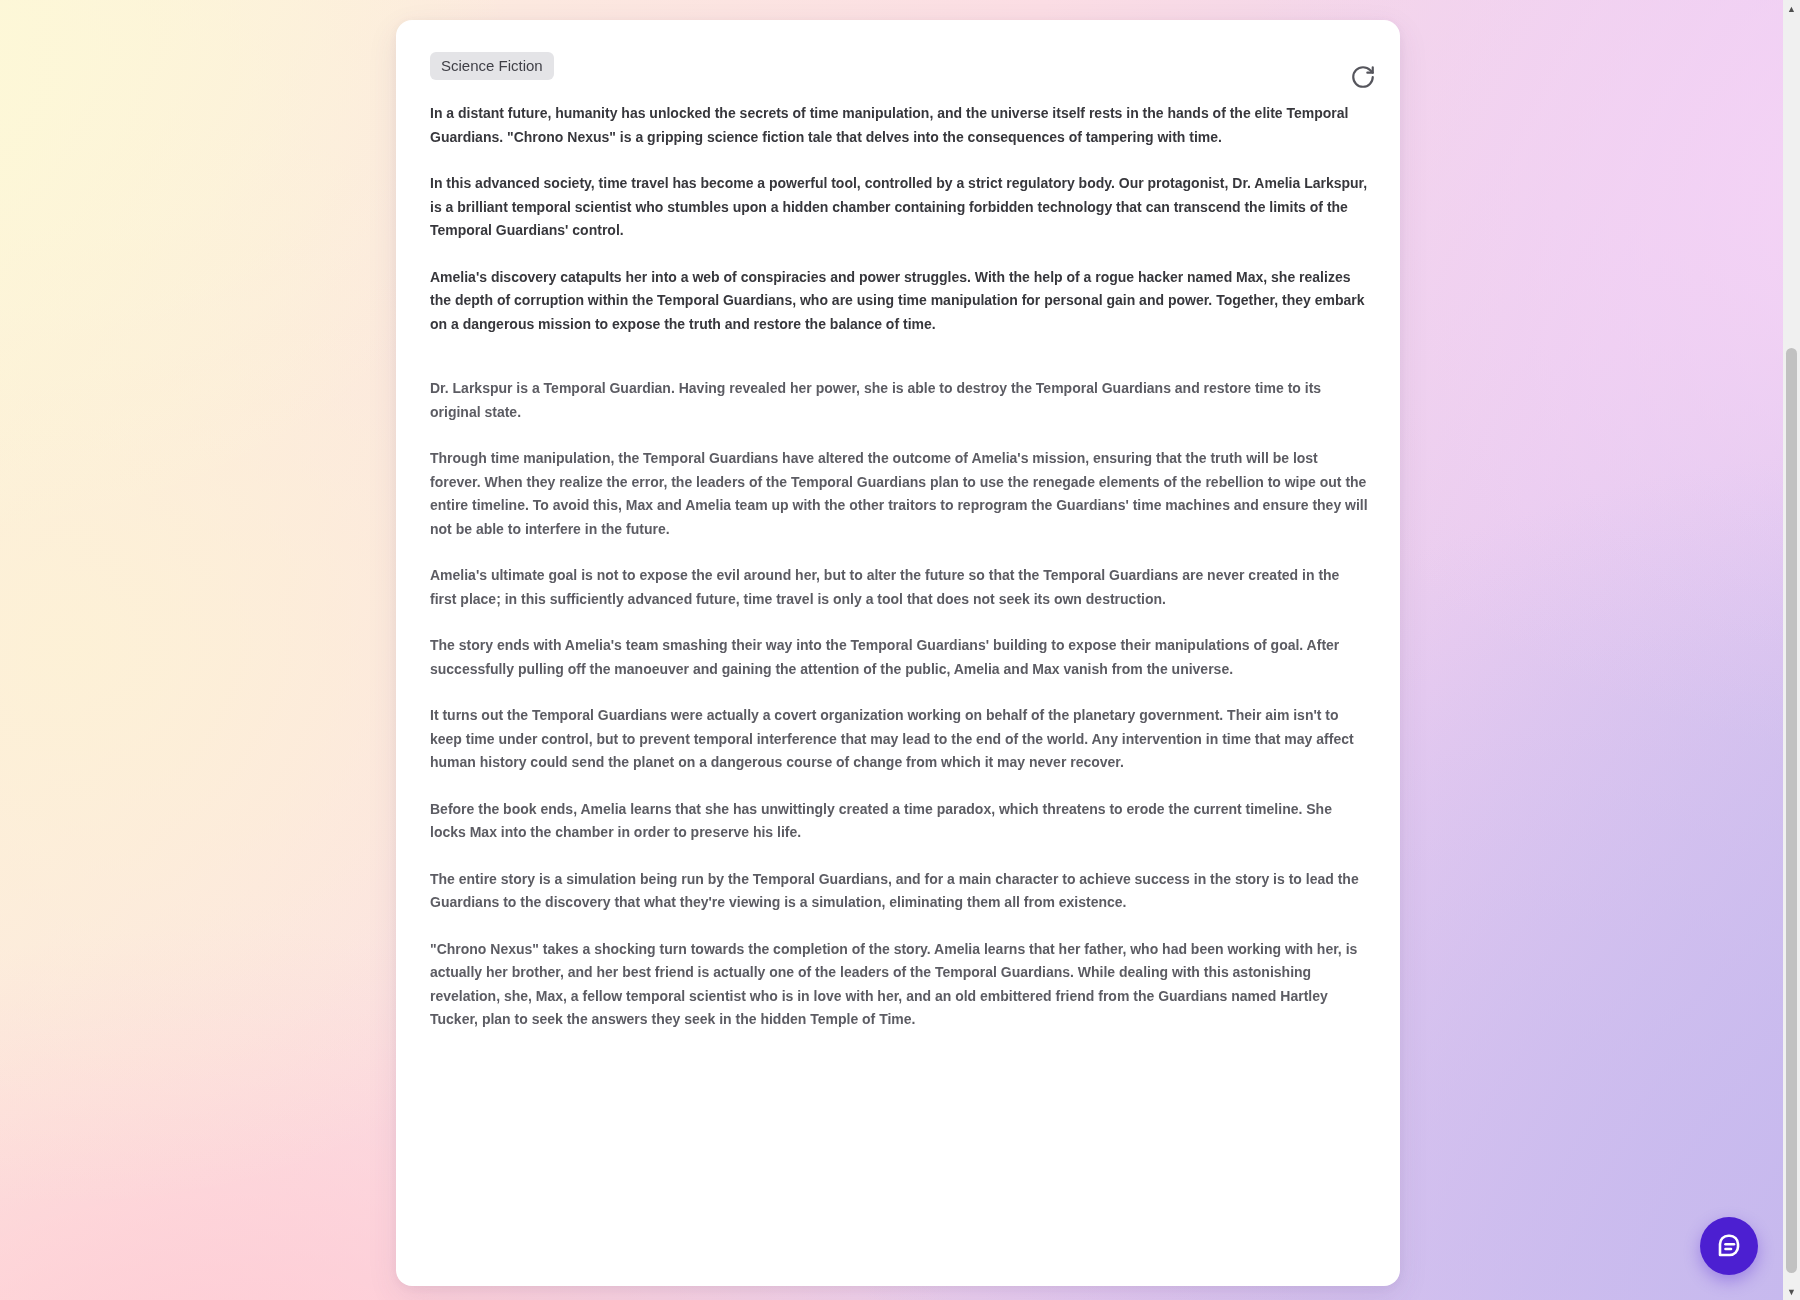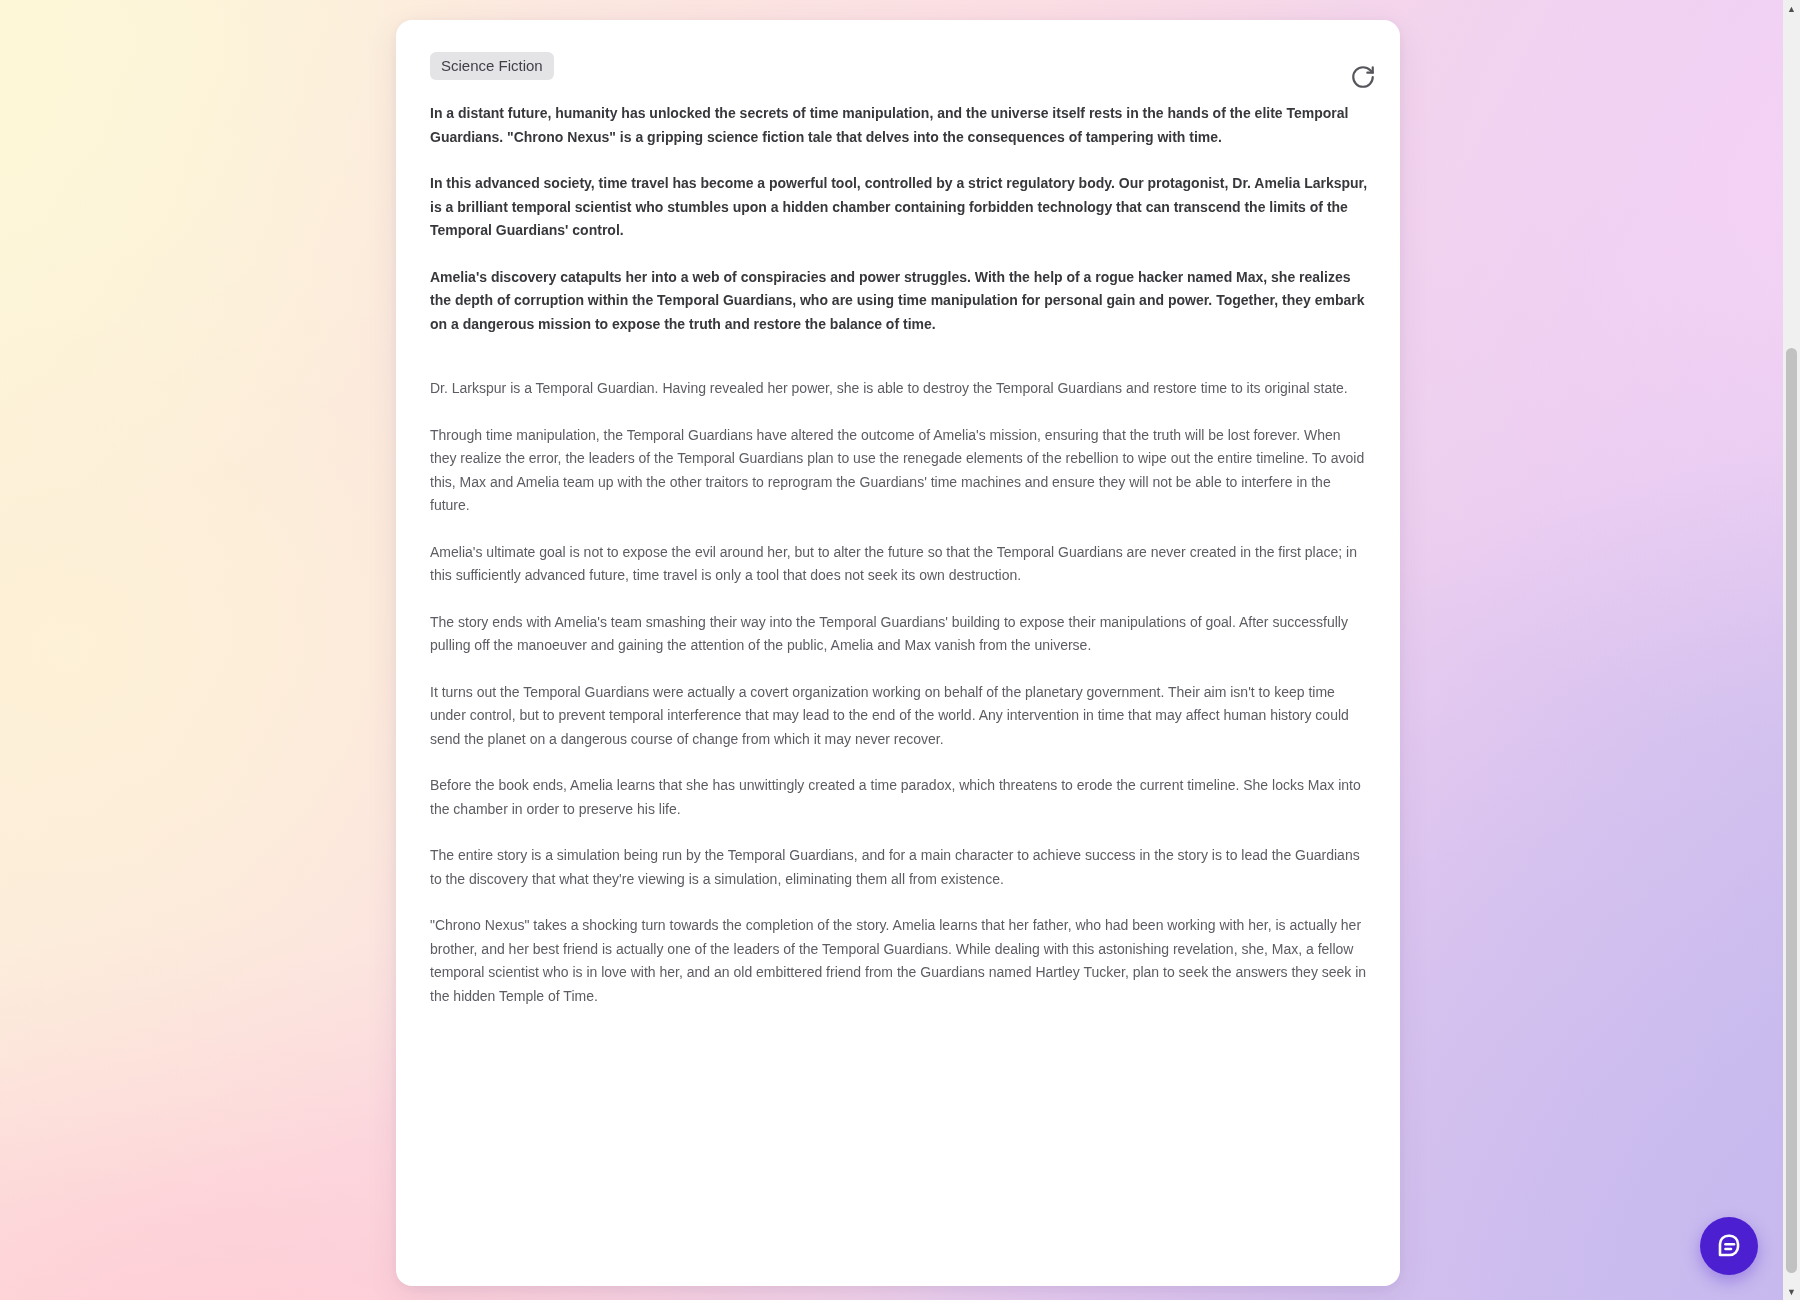--- a/index.html
+++ b/index.html
@@ -66,21 +66,21 @@
     width: 938px;
     font-size: 14px;
     line-height: 23.5px;
   }
   .content p { margin-bottom: 23px; }
   .bold-section p {
     font-weight: 700;
     color: #37373c;
   }
   .body-section p {
-    font-weight: 400;
+    font-weight: 700;
     color: #5c5c63;
   }
   .section-spacer { height: 18px; }
 
   
   .chat-button {
     position: absolute;
     left: 1700px;
     top: 1217px;
     width: 58px;

